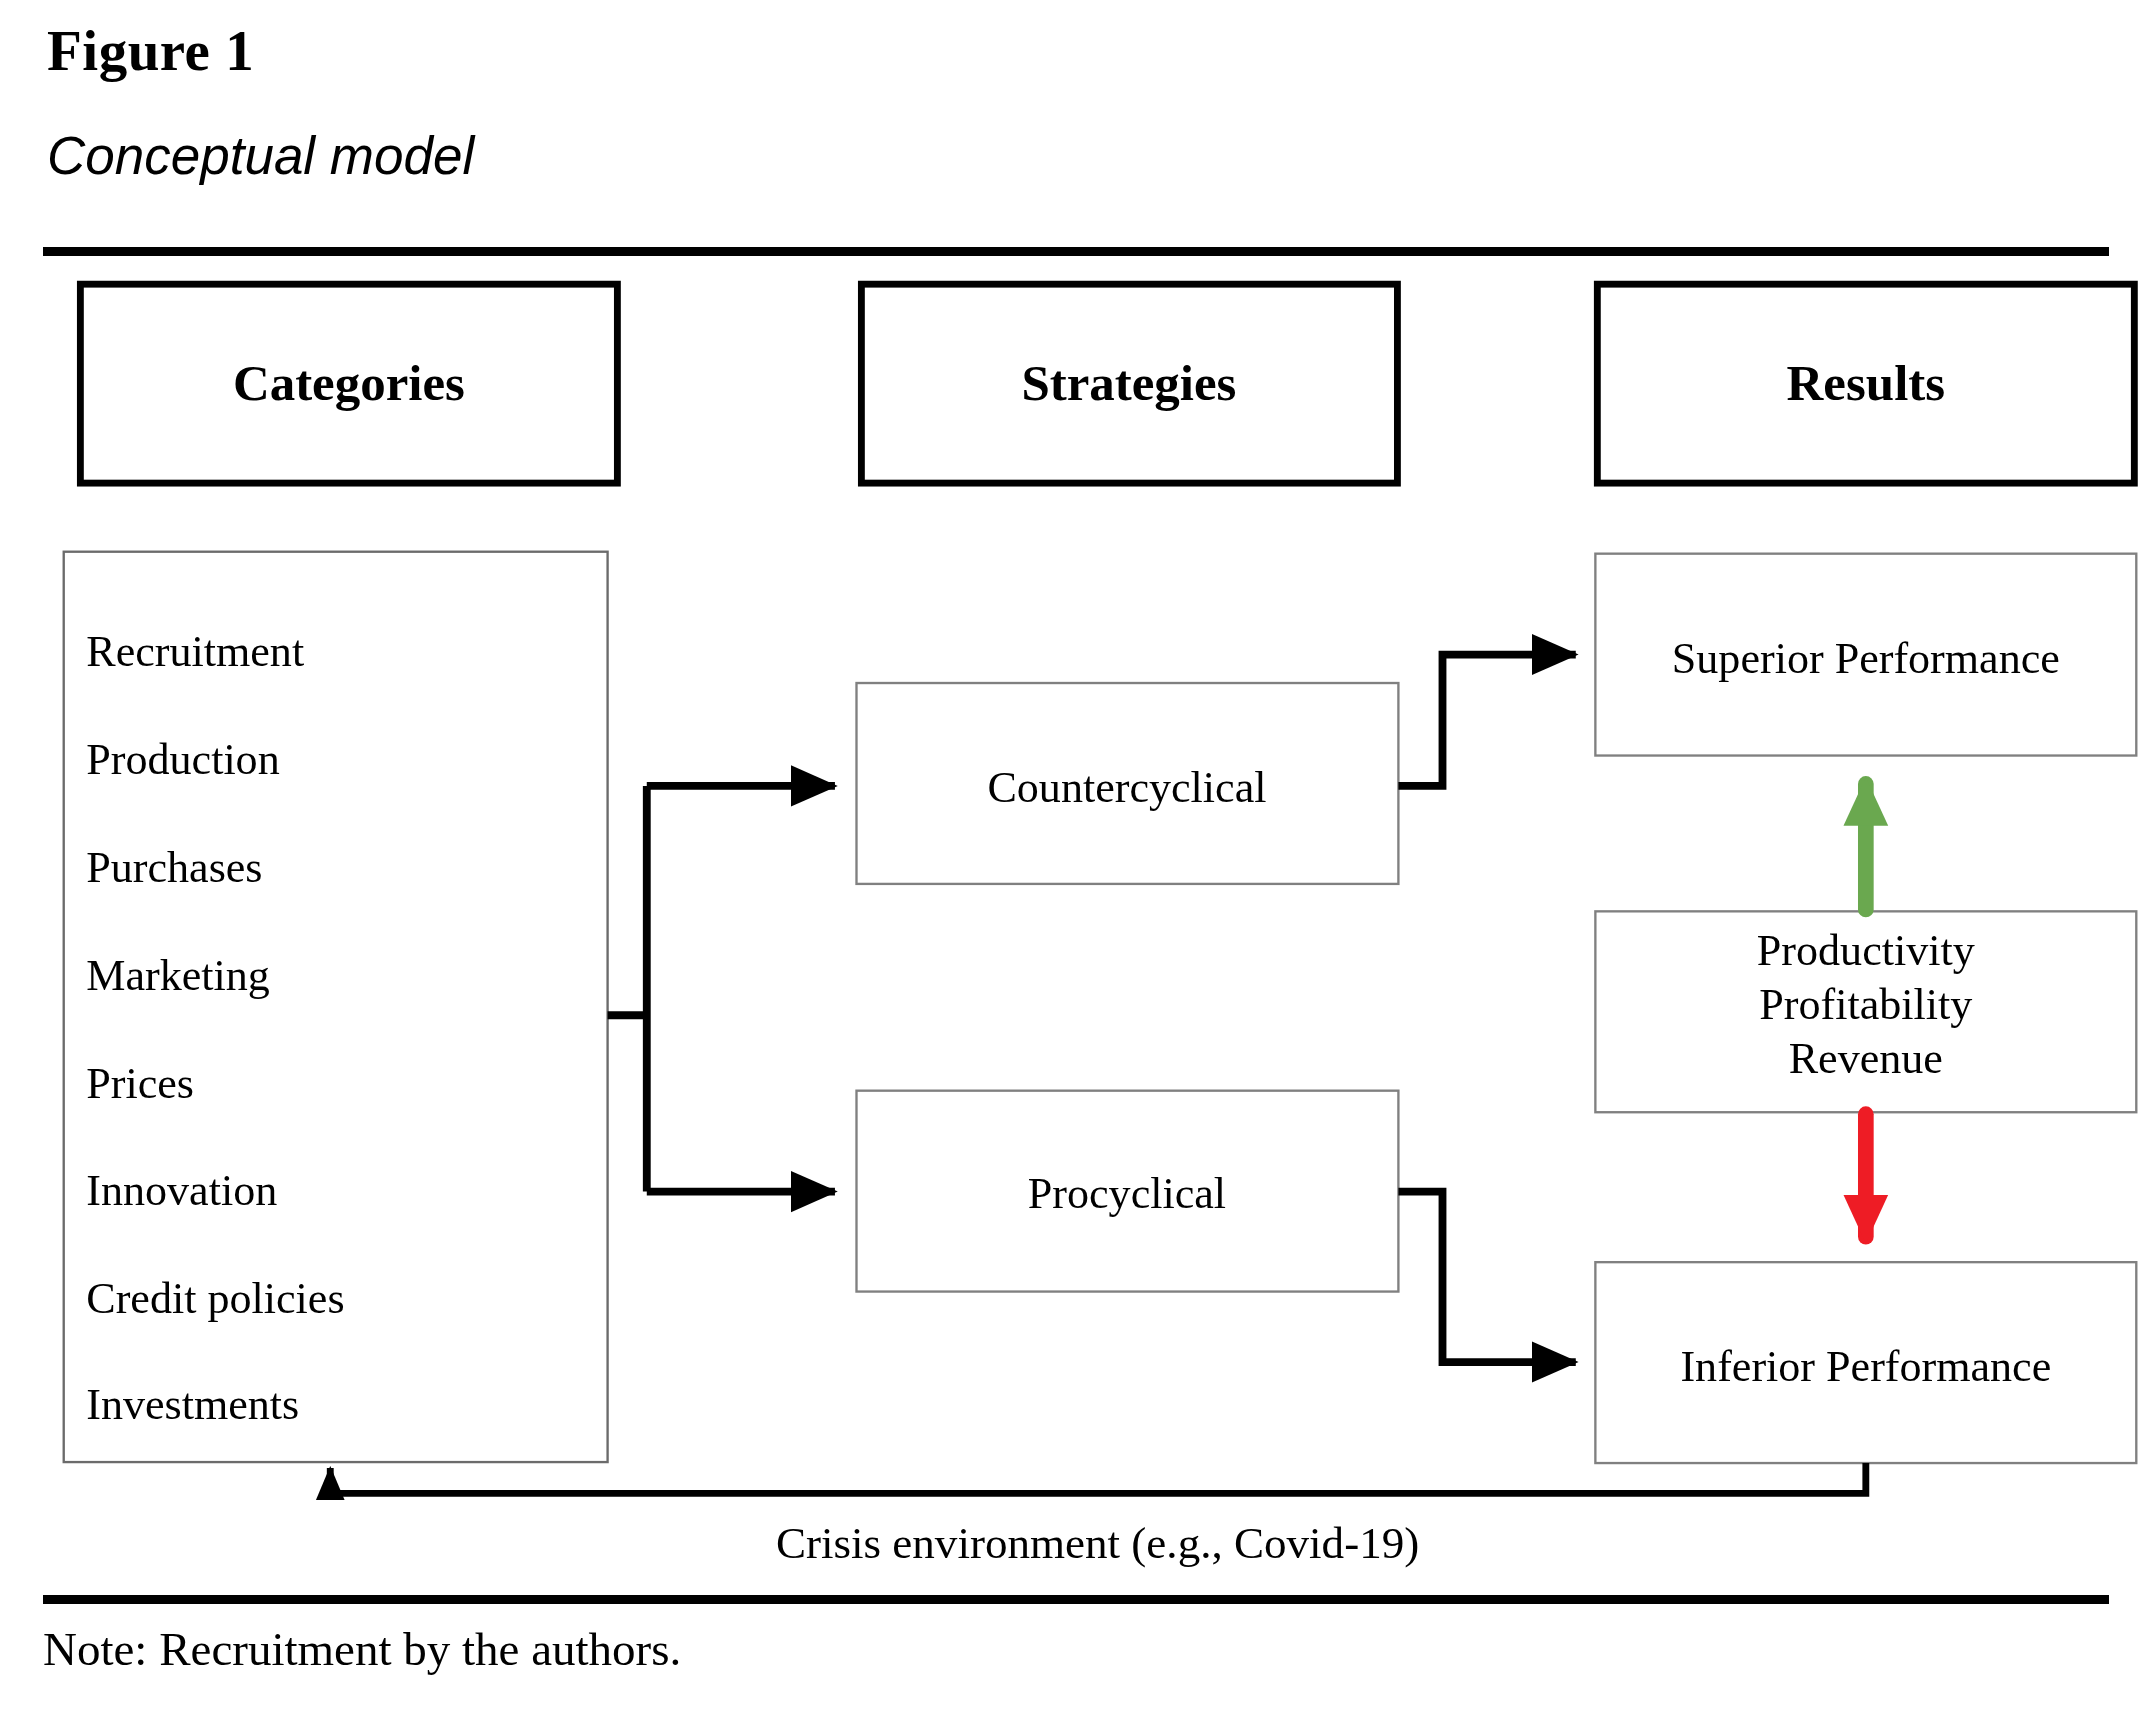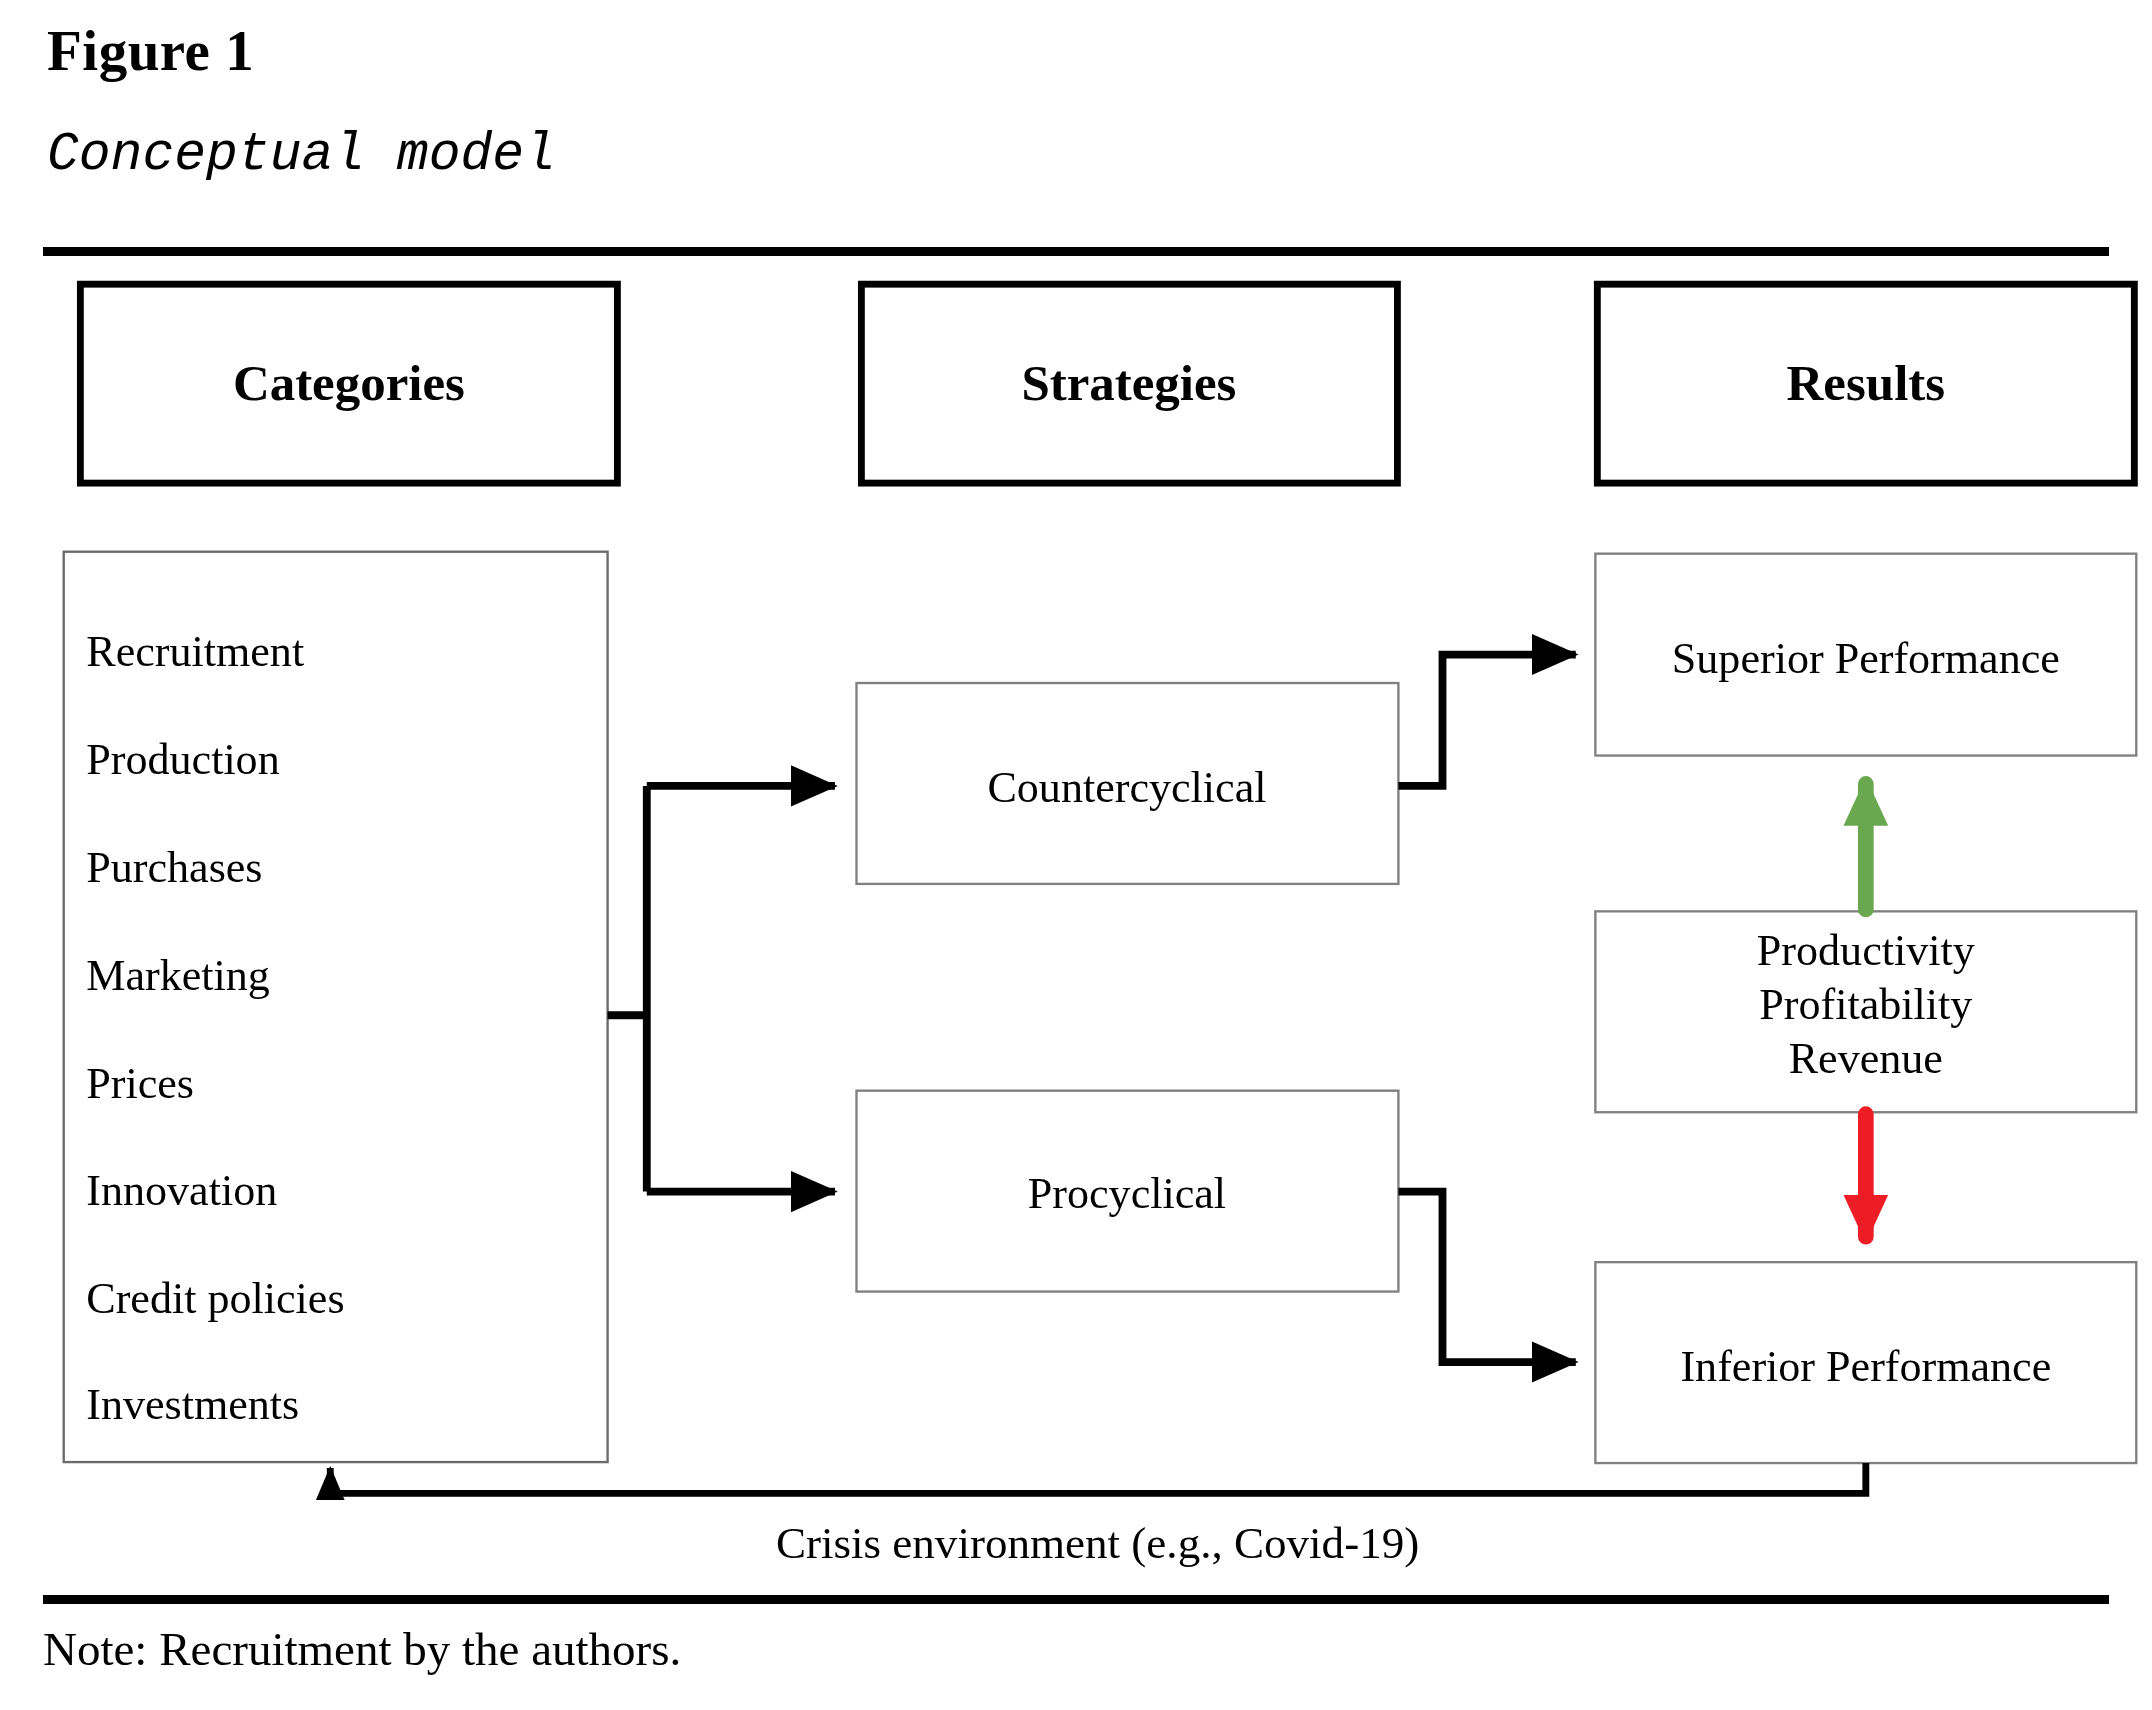--- a/index.html
+++ b/index.html
@@ -6,21 +6,21 @@
   body{width:2152px;height:1710px;overflow:hidden;font-family:"Liberation Serif",serif;color:#000;}
   #page{position:relative;width:2152px;height:1710px;background:#fff;}
 
   .fig-title{
     position:absolute;left:47px;top:21.6px;
     font-family:"Liberation Serif",serif;font-weight:bold;font-size:57px;letter-spacing:0.5px;
     line-height:1;color:#000;white-space:nowrap;
   }
   .fig-subtitle{
     position:absolute;left:47px;top:129px;
-    font-family:Liberation Mono, monospace;font-style:italic;font-size:53px;
+    font-family:Liberation Sans, sans-serif;font-style:italic;font-size:53px;
     line-height:1;color:#000;white-space:nowrap;
   }
   .rule{position:absolute;left:43px;background:#000;}
   #rule-top{top:247px;width:2066px;height:8.8px;}
   #rule-bottom{top:1595px;width:2066px;height:8.8px;}
 
   .note{
     position:absolute;left:43px;top:1622px;
     font-family:"Liberation Serif",serif;font-size:47px;line-height:1.15;color:#000;white-space:nowrap;
   }

